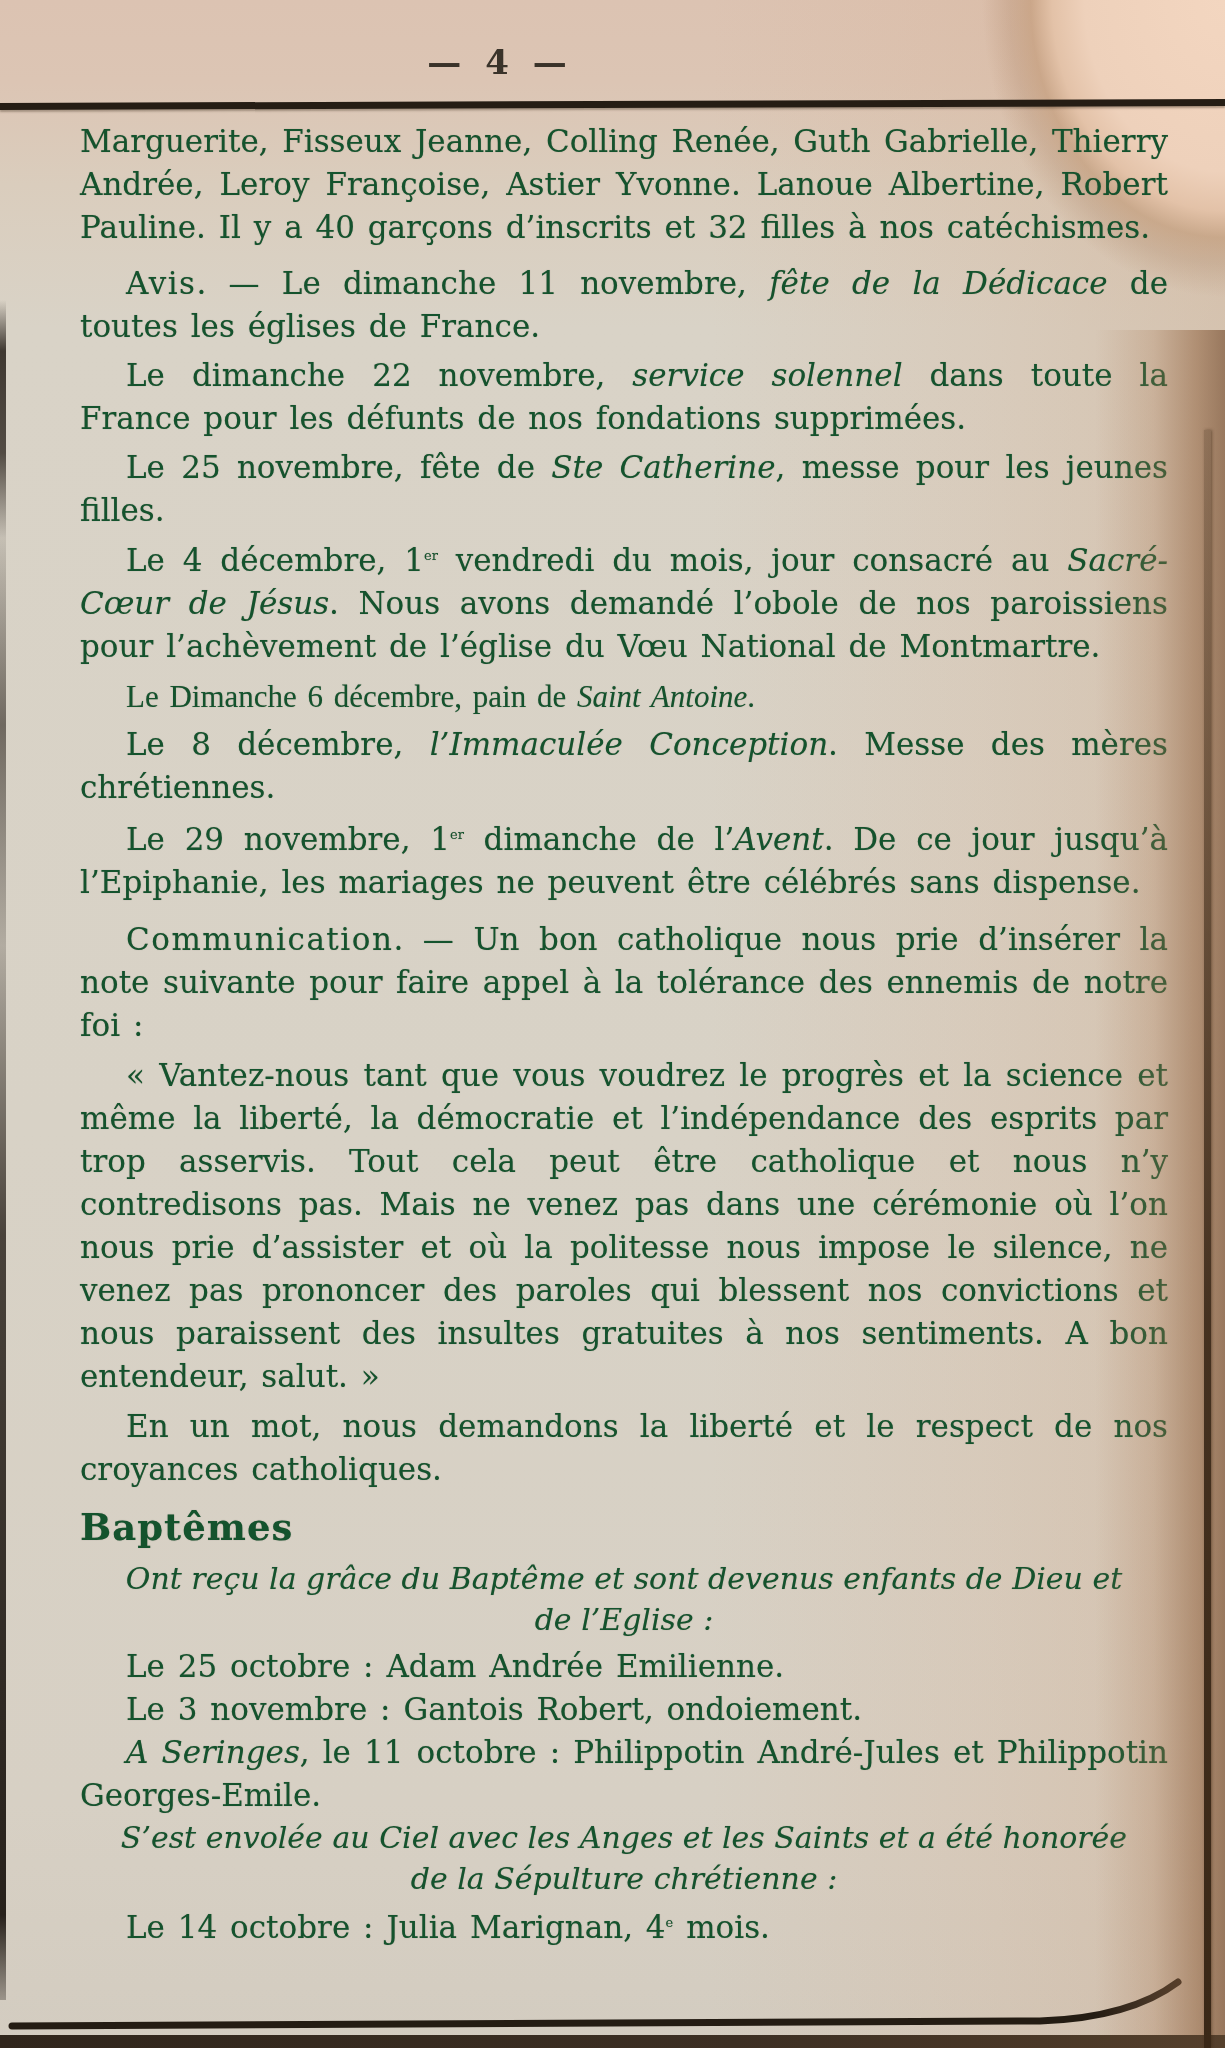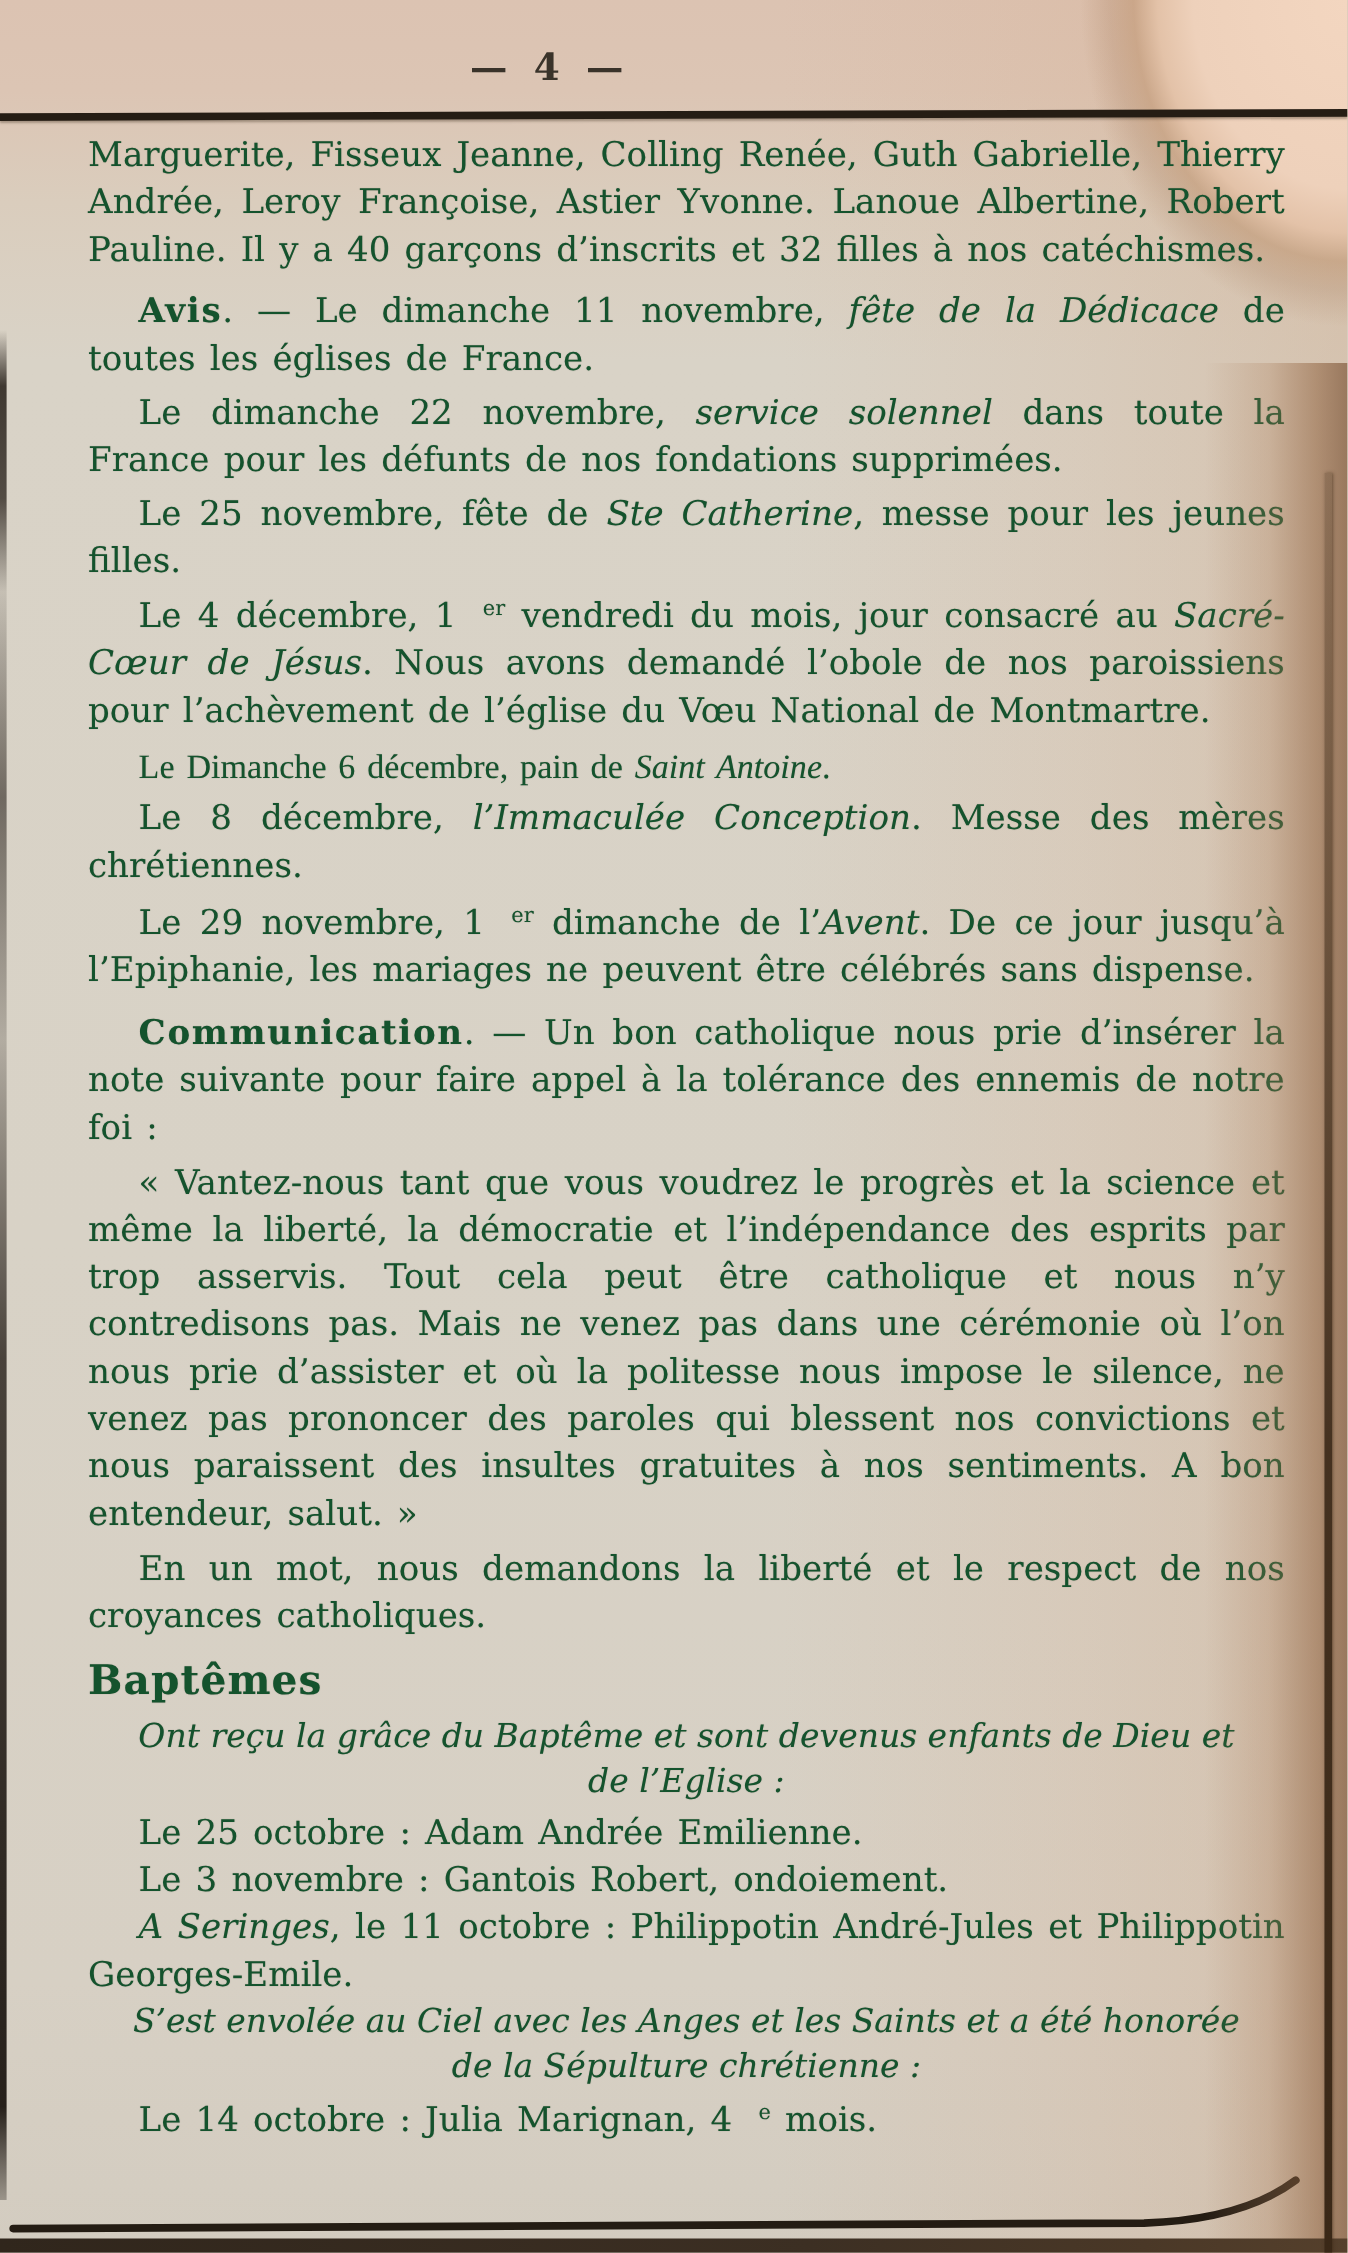--- a/index.html
+++ b/index.html
@@ -60,23 +60,23 @@
   
   .text-column {
     position: absolute; top: 120px; left: 80px; width: 1088px; z-index: 2;
     color: #14532d; font-size: 31px; line-height: 43px;
     text-shadow: 0 0 1px rgba(51,44,36,0.35);
   }
   .para { text-align: justify; text-indent: 46px; word-spacing: 3px; }
   .para.noindent { text-indent: 0; }
   .heading { text-align: left; font-weight: bold; font-size: 37px; letter-spacing: 1px; }
   .intro { text-align: center; font-style: italic; font-size: 30px; line-height: 41px; padding: 0 40px; }
-  .b { font-weight: bold; letter-spacing: 1.5px; }
+  .b { font-weight: normal; letter-spacing: 1.5px; }
   .i { font-style: italic; }
-  sup { font-size: 19px; line-height: 0; margin-left: 24px; }
+  sup { font-size: 13px; line-height: 0; }
 
   
   [data-name="p-avis"]            { margin-top: 13px; }
   [data-name="p-22nov"]           { margin-top: 6px; }
   [data-name="p-25nov"]           { margin-top: 6px; }
   [data-name="p-4dec"]            { margin-top: 7px; }
   [data-name="p-6dec"]            { margin-top: 7px; font-family: Liberation Serif, serif; }
   [data-name="p-8dec"]            { margin-top: 5px; }
   [data-name="p-29nov"]           { margin-top: 9px; }
   [data-name="p-communication"]   { margin-top: 14px; }

